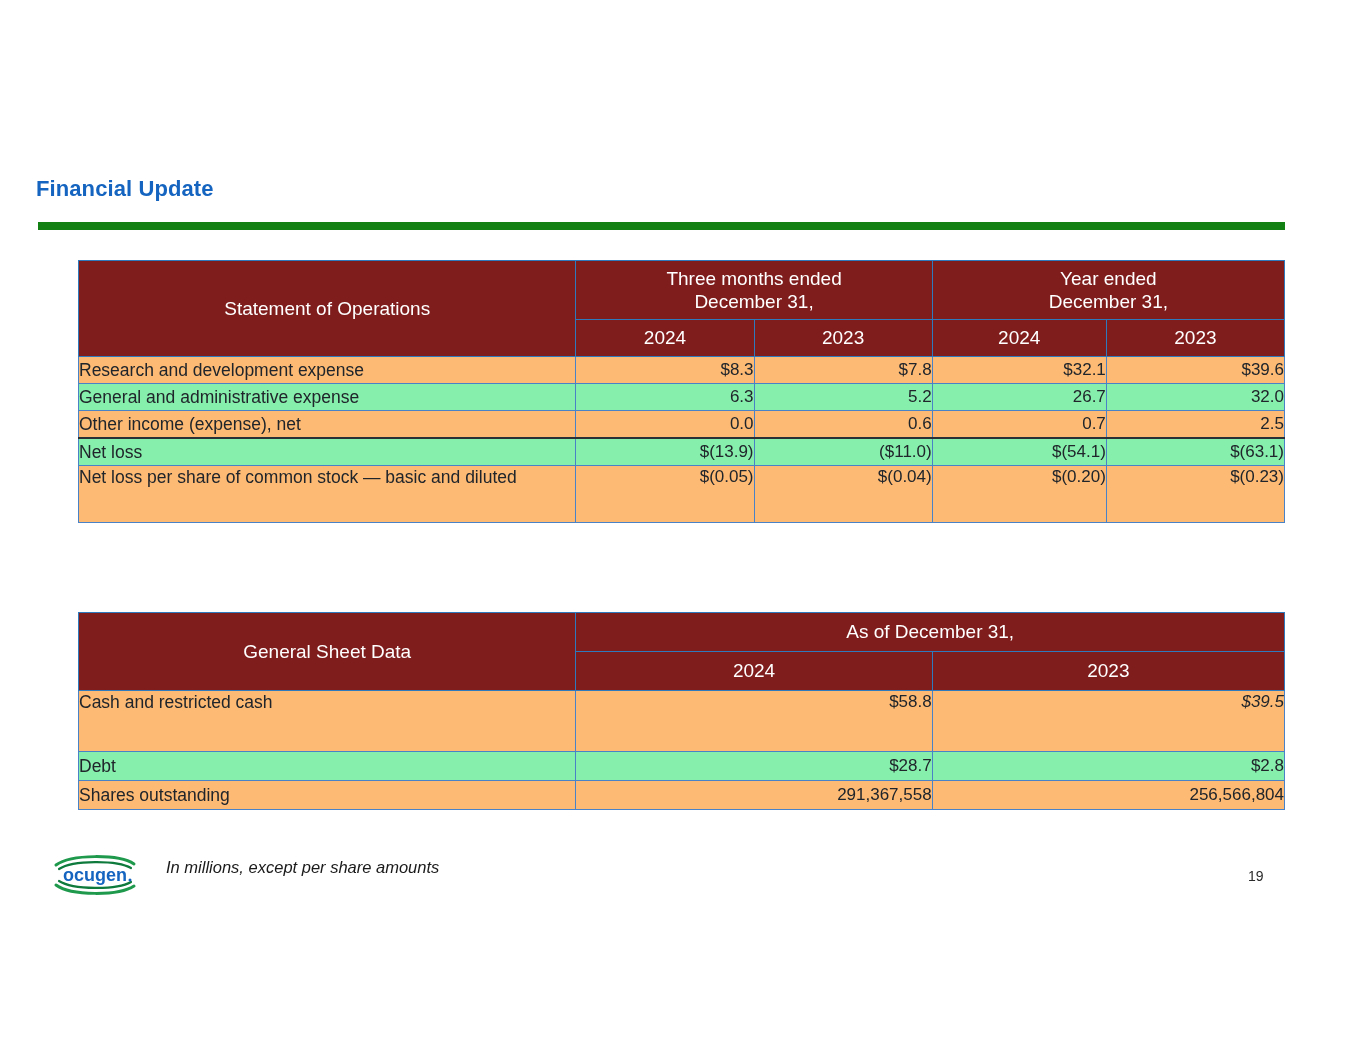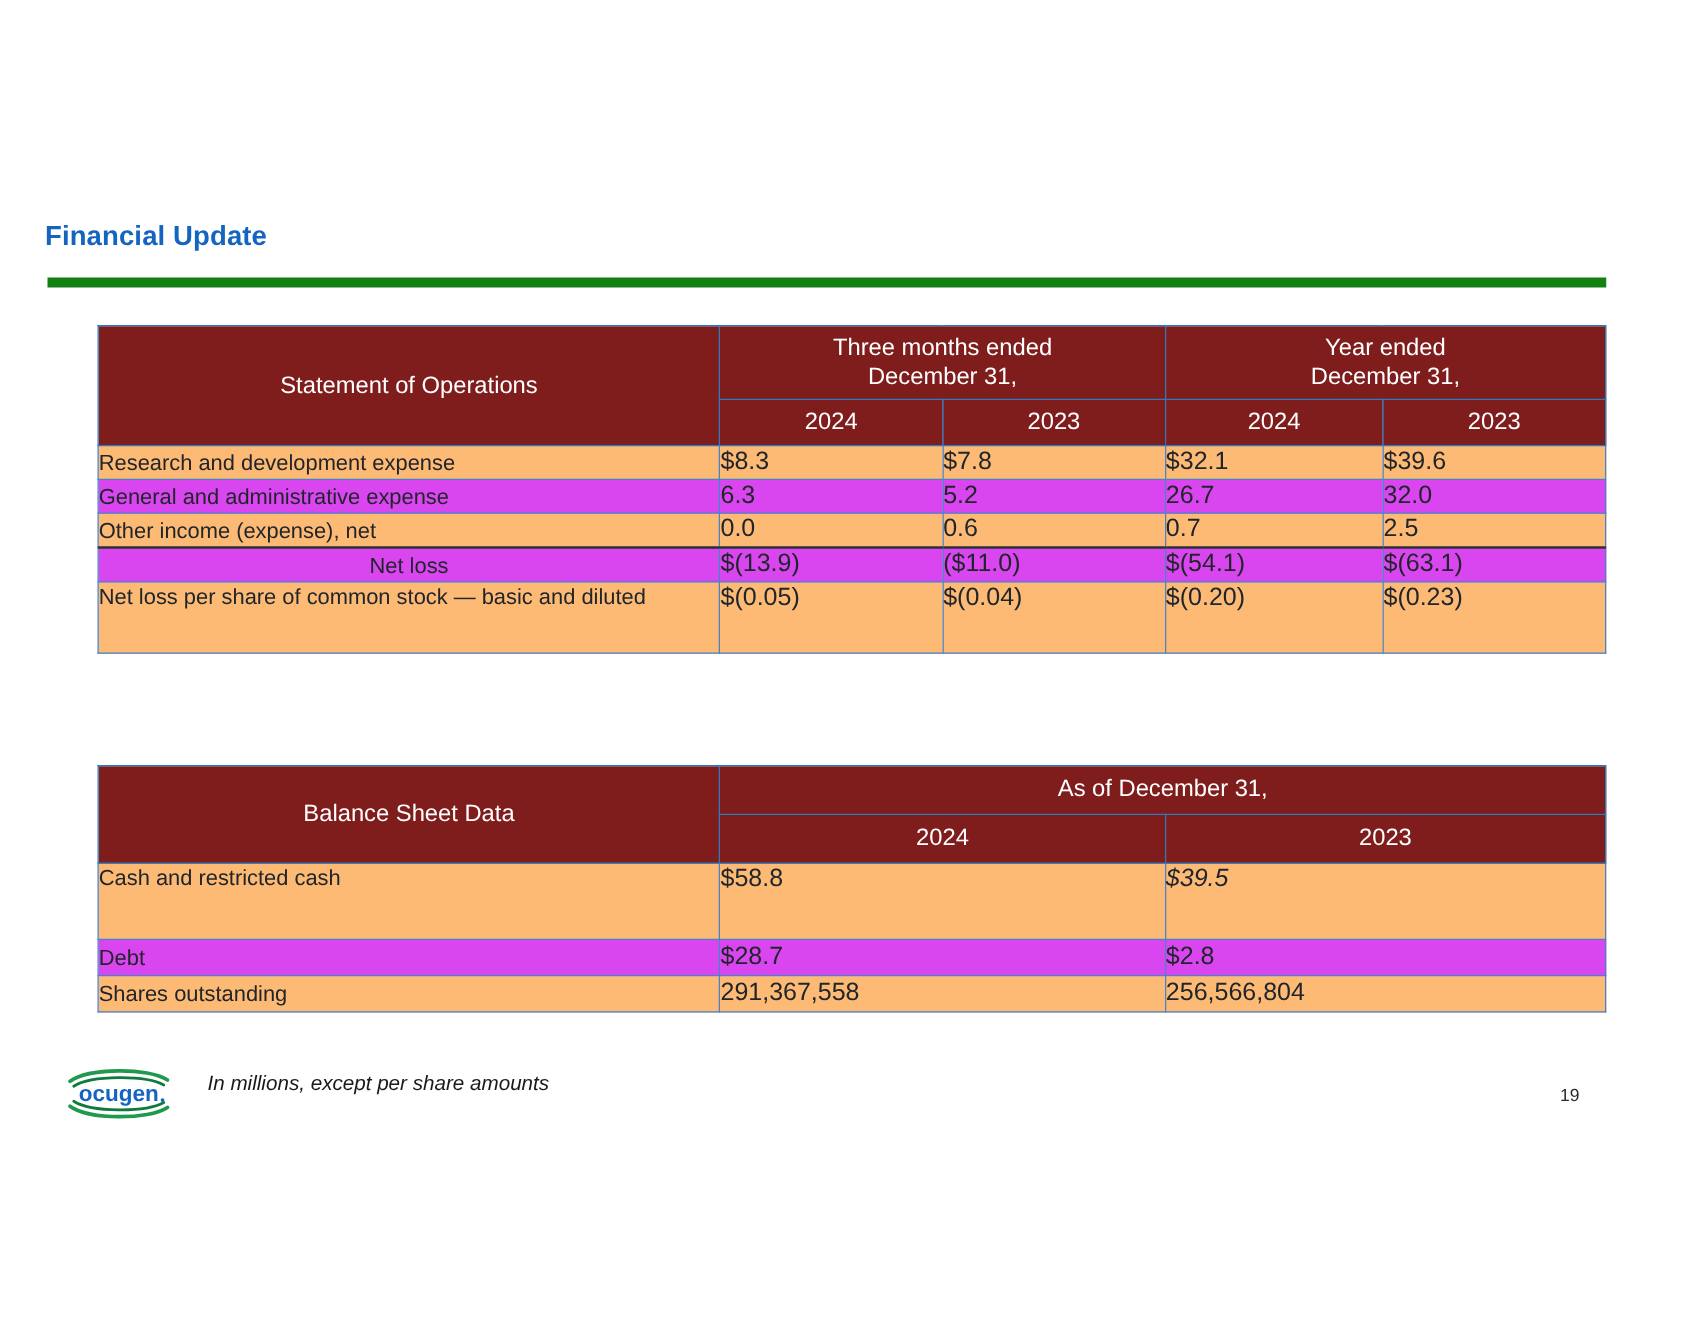--- a/index.html
+++ b/index.html
@@ -64,28 +64,29 @@
   .hdr-year   { font-size: 19px; }
 
   .label-cell {
     text-align: left;
     font-size: 17.5px;
     padding: 7px 10px 7px 14px;
     line-height: 1.26;
     color: #20252b;
   }
   .num-cell {
-    font-size: 20px;
+    text-align: right;
+    font-size: 17px;
     padding: 7px 14px 7px 8px;
     line-height: 1.26;
     color: #20252b;
   }
 
   .row-light { background: #fdba74; }
-  .row-dark  { background: #d946ef; }
+  .row-dark  { background: #86efac; }
 
   
   .rule-top > td { border-top: 2px solid #2b2f36 !important; }
 
   
   #table-ops { left: 78px; top: 260px; width: 1207px; }
 
   
   #table-bs { left: 78px; top: 612px; width: 1207px; }
 
@@ -165,21 +166,21 @@
 
     <tr class="row-light">
       <td class="label-cell" style="height:26px;">Other income (expense), net</td>
       <td class="num-cell">0.0</td>
       <td class="num-cell">0.6</td>
       <td class="num-cell">0.7</td>
       <td class="num-cell">2.5</td>
     </tr>
 
     <tr class="row-dark rule-top">
-      <td class="label-cell" style="height:26px;text-align:center;">Net loss</td>
+      <td class="label-cell" style="height:26px;">Net loss</td>
       <td class="num-cell">$(13.9)</td>
       <td class="num-cell">($11.0)</td>
       <td class="num-cell">$(54.1)</td>
       <td class="num-cell">$(63.1)</td>
     </tr>
 
     <tr class="row-light">
       <td class="label-cell" style="height:56px; vertical-align:top;">Net loss per share of common stock — basic and diluted</td>
       <td class="num-cell" style="vertical-align:top;">$(0.05)</td>
       <td class="num-cell" style="vertical-align:top;">$(0.04)</td>
@@ -190,21 +191,21 @@
 </table>
 
 <table class="fin-table" id="table-bs">
   <colgroup>
     <col style="width:497px">
     <col style="width:356px">
     <col style="width:352px">
   </colgroup>
   <tbody>
     <tr>
-      <td class="hdr" rowspan="2" style="height:76px;">Balance Sheet Data</td>
+      <td class="hdr" rowspan="2" style="height:76px;">General Sheet Data</td>
       <td class="hdr" colspan="2" style="height:38px;">As of December 31,</td>
     </tr>
     <tr>
       <td class="hdr" style="height:38px;">2024</td>
       <td class="hdr" style="height:38px;">2023</td>
     </tr>
 
     <tr class="row-light">
       <td class="label-cell" style="height:60px; vertical-align:top;">Cash and restricted cash</td>
       <td class="num-cell" style="vertical-align:top;">$58.8</td>

